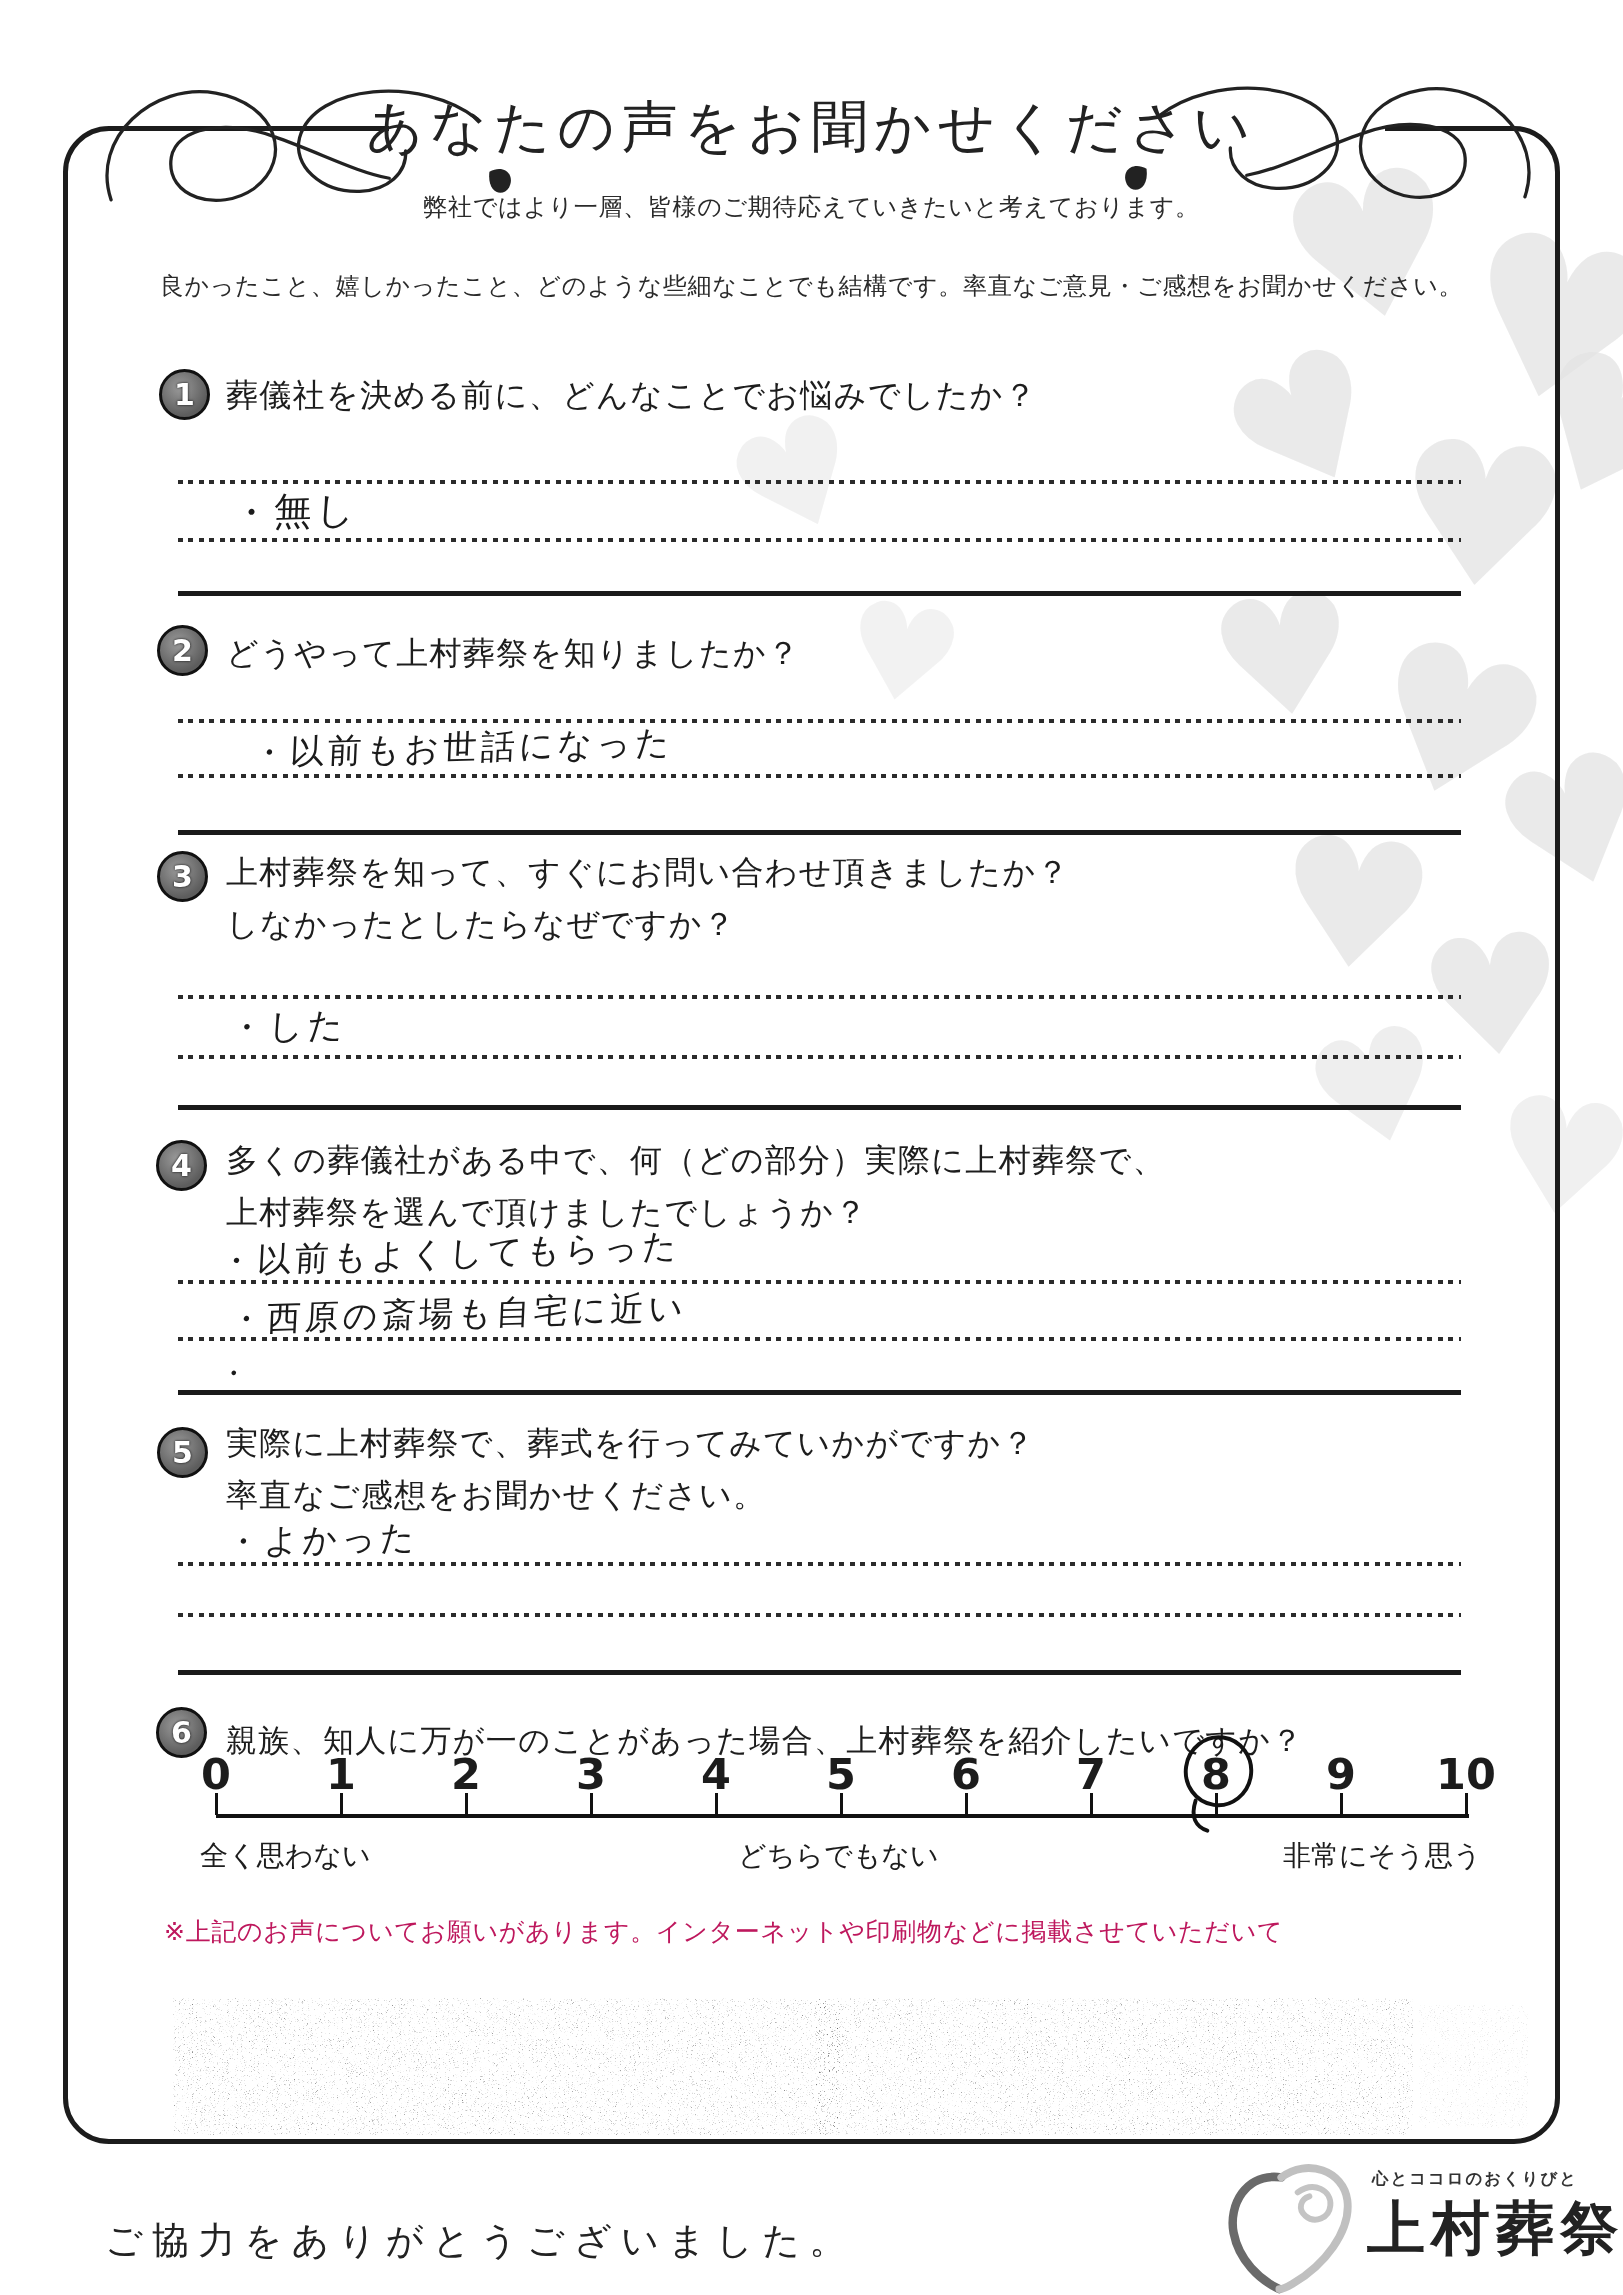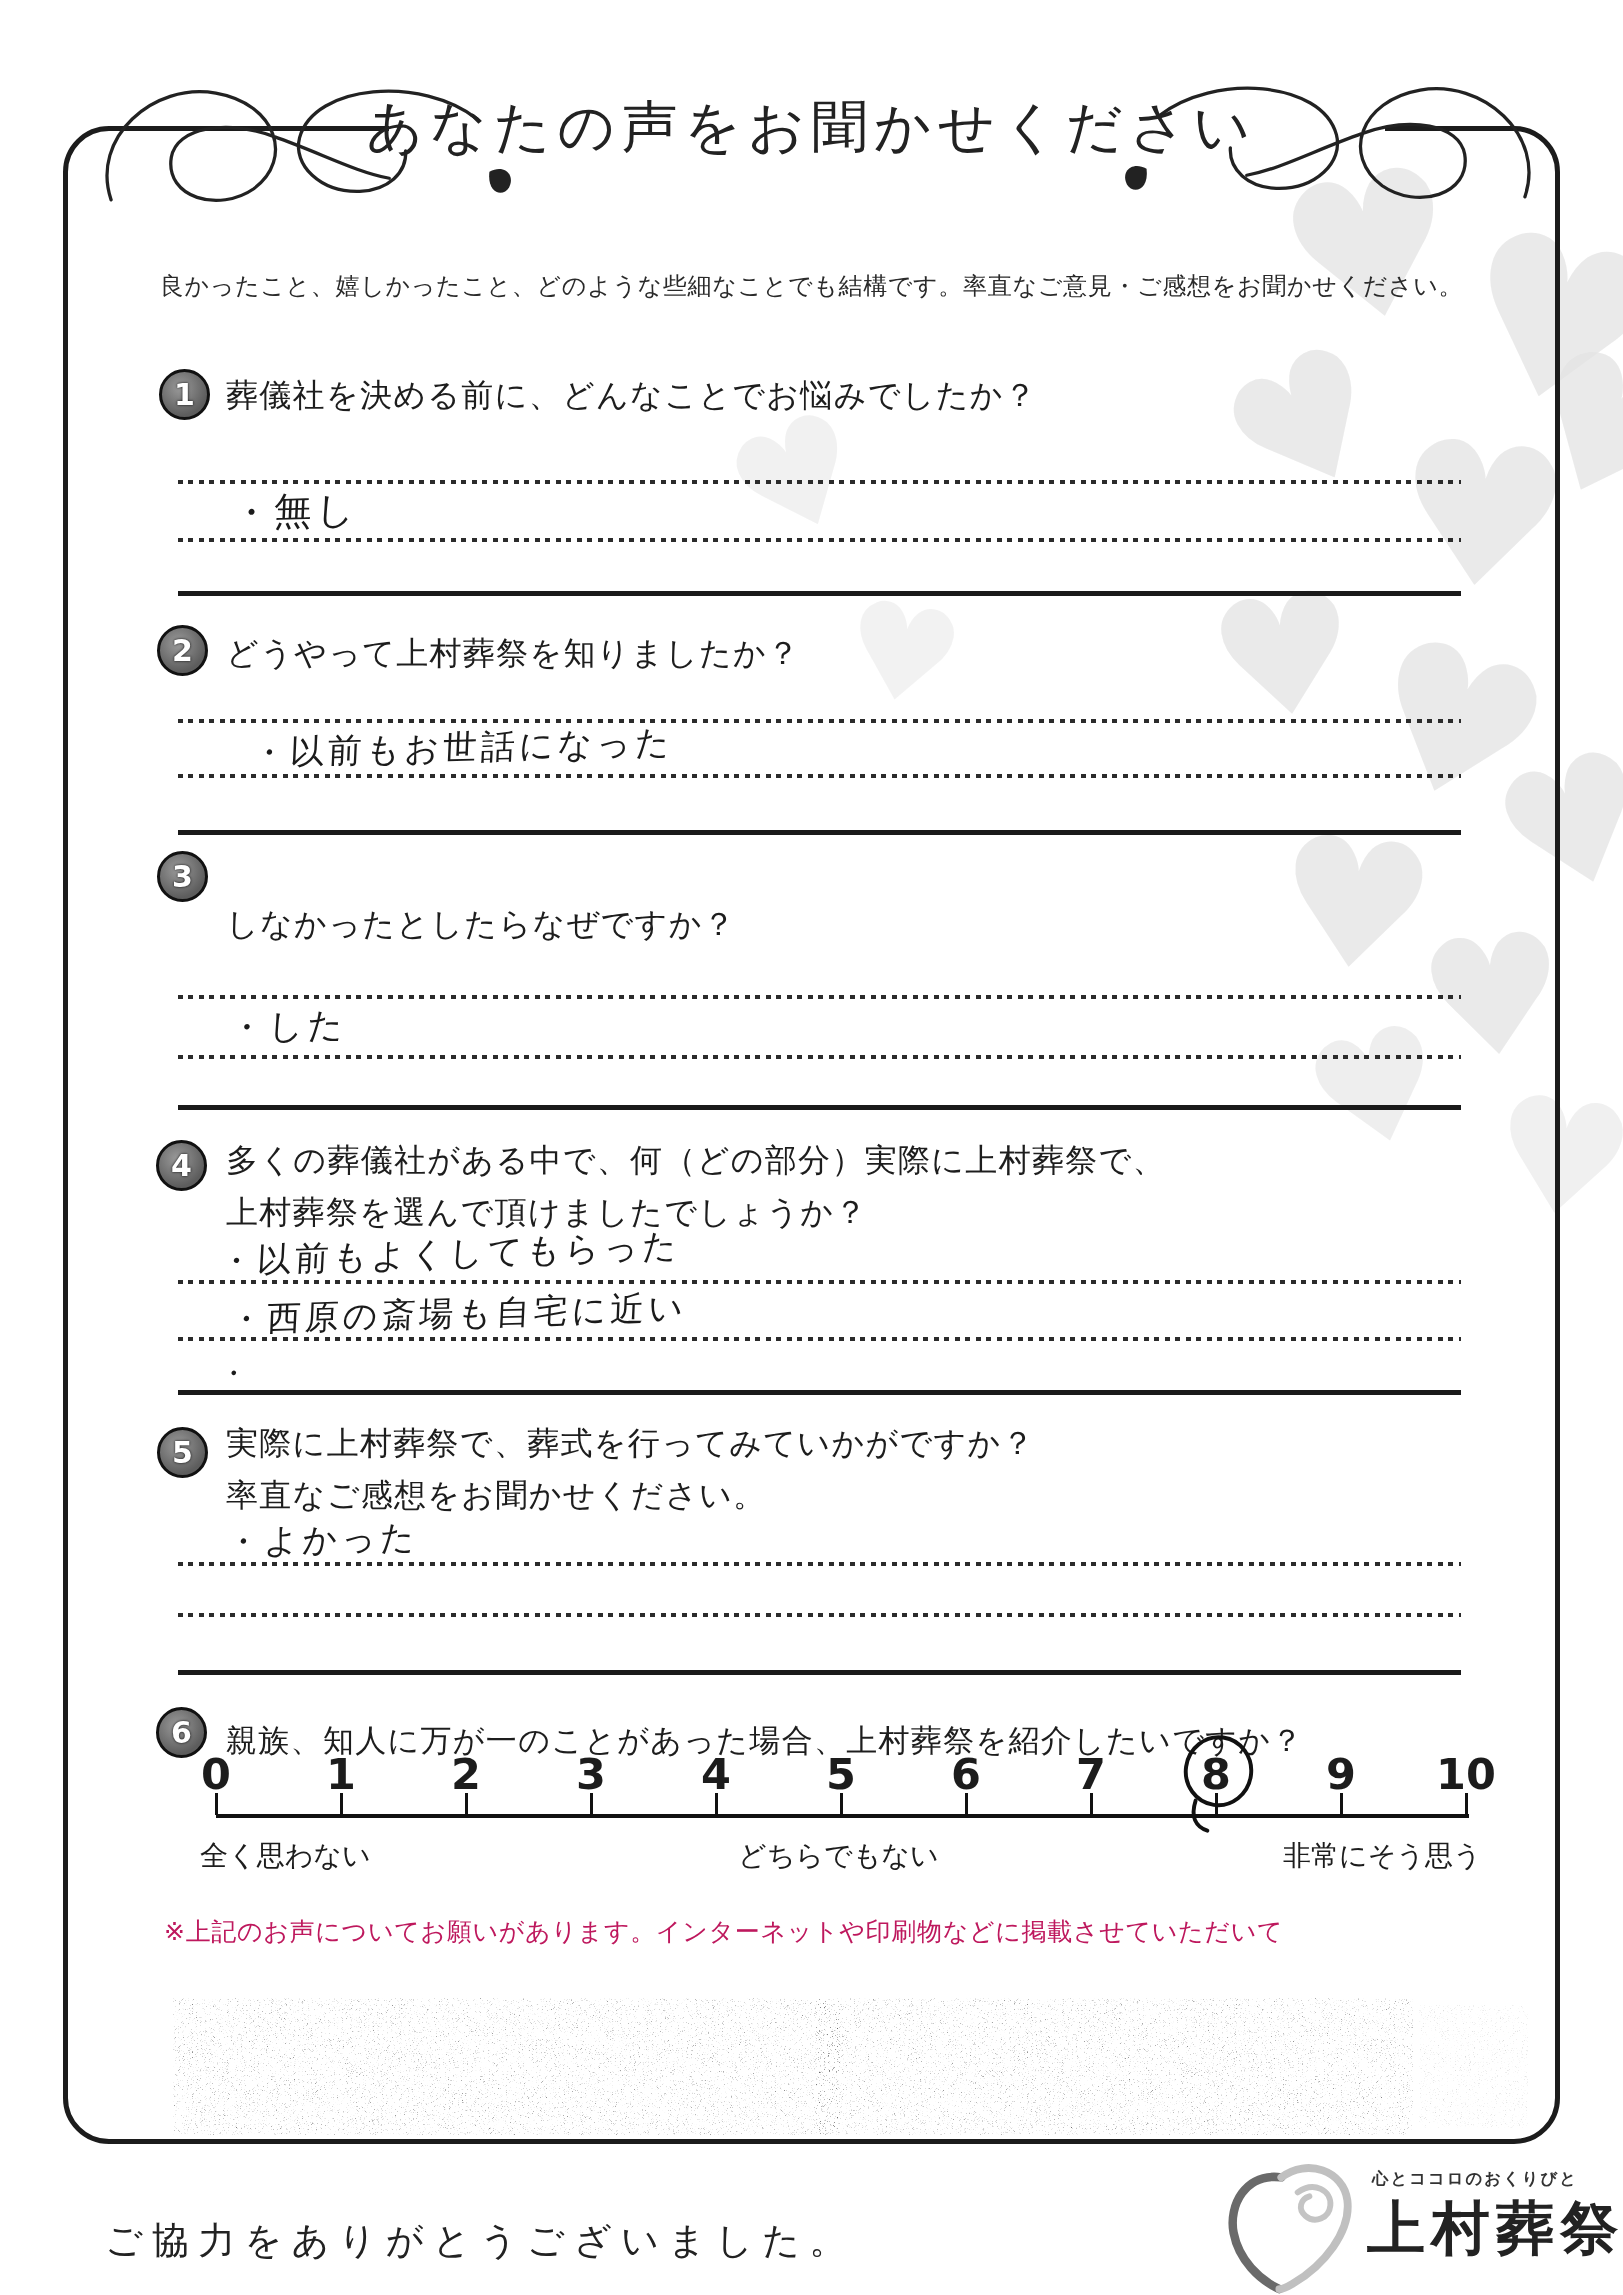--- a/index.html
+++ b/index.html
@@ -73,20 +73,21 @@
   </svg>
   <svg class="abs" style="left:1106px;top:56px;z-index:3;transform:scaleX(-1);" width="432" height="177" viewBox="0 0 660 270">
     <g fill="none" stroke="#222" stroke-width="5" stroke-linecap="round">
       <path d="M 20,215 C -12,120 85,35 180,52 C 272,68 300,152 238,198 C 185,235 102,212 112,150 C 120,104 195,92 268,118 C 340,143 392,172 445,182"></path>
       <path d="M 580,92 C 495,25 330,38 308,120 C 297,162 340,204 400,202 C 443,200 472,174 470,140"></path>
       <path d="M 598,172 c 22,-12 40,4 30,24 c -9,15 -34,10 -30,-24 z" fill="#222" stroke="none"></path>
     </g>
   </svg>
 
   <div class="title">あなたの声をお聞かせください</div>
+  <div class="intro" style="top:191px;">弊社ではより一層、皆様のご期待応えていきたいと考えております。</div>
   <div class="intro" style="top:270px;">良かったこと、嬉しかったこと、どのような些細なことでも結構です。率直なご意見・ご感想をお聞かせください。</div>
 
   <div class="qnum" style="left:159px;top:369px;">
       <span>1</span>
     </div>
   <div class="qtext" style="left:226px;top:374px;">葬儀社を決める前に、どんなことでお悩みでしたか？</div>
   <div class="dotline" style="top:480px;"></div>
   <div class="hand" style="left:232px;top:486px;font-size:38px;">・無し</div>
   <div class="dotline" style="top:538px;"></div>
   <div class="sep" style="top:591px;"></div>
@@ -96,20 +97,21 @@
     </div>
   <div class="qtext" style="left:226px;top:632px;">どうやって上村葬祭を知りましたか？</div>
   <div class="dotline" style="top:719px;"></div>
   <div class="hand" style="left:252px;top:725px;font-size:34px;">・以前もお世話になった</div>
   <div class="dotline" style="top:774px;"></div>
   <div class="sep" style="top:830px;"></div>
 
   <div class="qnum" style="left:157px;top:851px;">
       <span>3</span>
     </div>
+  <div class="qtext" style="left:226px;top:851px;">上村葬祭を知って、すぐにお問い合わせ頂きましたか？</div>
   <div class="qtext" style="left:226px;top:903px;">しなかったとしたらなぜですか？</div>
   <div class="dotline" style="top:995px;"></div>
   <div class="hand" style="left:229px;top:1003px;font-size:35px;">・した</div>
   <div class="dotline" style="top:1055px;"></div>
   <div class="sep" style="top:1105px;"></div>
 
   <div class="qnum" style="left:156px;top:1140px;">
       <span>4</span>
     </div>
   <div class="qtext" style="left:226px;top:1139px;">多くの葬儀社がある中で、何（どの部分）実際に上村葬祭で、</div>

